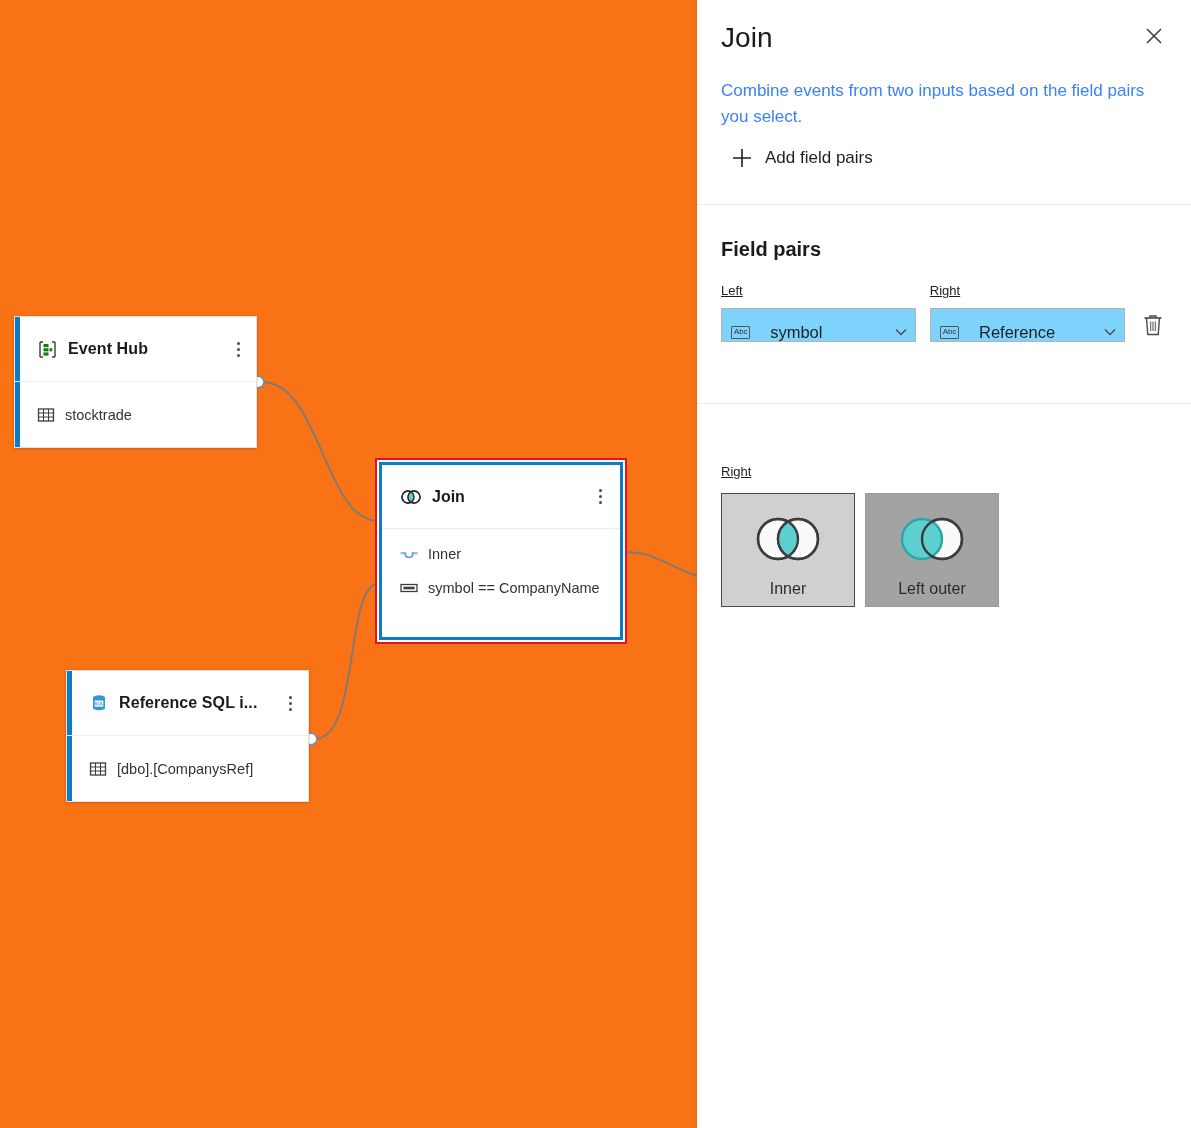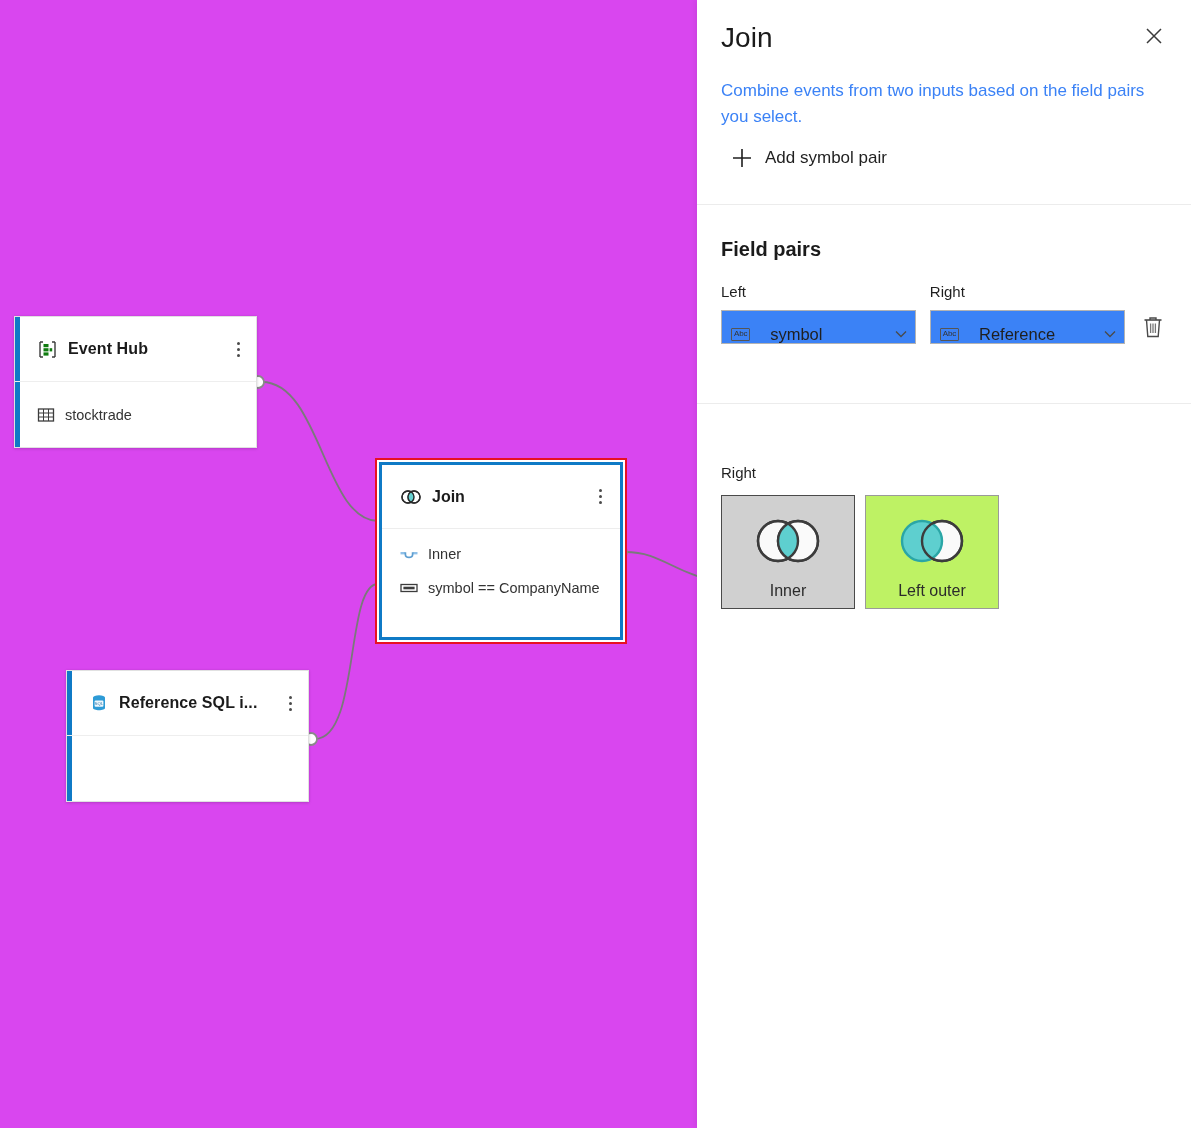--- a/index.html
+++ b/index.html
@@ -9,21 +9,21 @@
     font-family: "Liberation Sans", sans-serif;
     background: #ffffff;
     overflow: hidden;
   }
   #root { position: relative; width: 1191px; height: 1128px; }
 
   
   #canvas {
     position: absolute; left: 0; top: 0;
     width: 697px; height: 1128px;
-    background: #d946ef;
+    background: #f97316;
   }
   #edges { position: absolute; left: 0; top: 0; width: 697px; height: 1128px; }
 
   
   .node {
     position: absolute;
     background: #ffffff;
     border: 1px solid #e1e1e1;
     box-shadow: 0 1px 3px rgba(0,0,0,.14), 0 0 2px rgba(0,0,0,.08);
     display: flex;
@@ -110,38 +110,38 @@
   #add-pair {
     display: flex; align-items: center; gap: 12px;
     margin: 18px 0 0 10px; cursor: pointer;
     font-size: 17px; color: #1f1f1f;
   }
   .divider { height: 1px; background: #ececec; width: 100%; }
   #div1 { position: absolute; left: 0; top: 204px; }
   #div2 { position: absolute; left: 0; top: 403px; }
 
   .sec-title { font-size: 20px; font-weight: bold; color: #1b1b1b; }
-  .fld-label { font-size: 15px; color: #1f1f1f; }
+  .fld-label { font-size: 13px; color: #1f1f1f; text-decoration: underline; }
 
   .dropdown {
-    height: 34px; border: 1px solid #b3b3b3; background: #3b82f6;
+    height: 34px; border: 1px solid #b3b3b3; background: #7dd3fc;
     display: flex; align-items: center; padding: 14px 6px 0 9px;
     cursor: pointer;
   }
   .dropdown .val { font-size: 16.5px; color: #1f1f1f; margin-left: 20px;
                    flex: 1; white-space: nowrap; overflow: hidden; }
   .abc-ico {
     border: 1.4px solid #555; border-radius: 1px;
     font-size: 8px; line-height: 1; padding: 1.5px 2px;
     color: #333; font-family: "Liberation Sans", sans-serif; letter-spacing: -.2px;
   }
   .chev { width: 16px; height: 16px; flex: 0 0 auto; }
 
   .type-card {
-    width: 134px; height: 114px; background: #bef264;
+    width: 134px; height: 114px; background: #a3a3a3;
     border: 1px solid #9a9a9a;
     display: flex; flex-direction: column; align-items: center;
     justify-content: flex-start; cursor: pointer; padding-top: 18px;
   }
   .type-card.selected { background: #d0d0d0; border-color: #4a4a4a; }
   .type-card .lbl { font-size: 16px; color: #2b2b2b; margin-top: 14px; }
 
   #trash-btn { width: 30px; height: 34px; display: flex; align-items: center;
                justify-content: center; cursor: pointer; }
 </style>
@@ -207,20 +207,29 @@
             <rect x="5.6" y="7.4" width="8.8" height="6.4" rx="1" fill="#ffffff" opacity=".92"></rect>
             <text x="10" y="12.3" font-size="4.4" text-anchor="middle" fill="#1f6fa8" font-family="Liberation Sans, sans-serif">SQL</text>
           </svg>
         </span>
         <span class="node-title">Reference SQL i...</span>
         <span class="kebab">
           <i></i>
             <i></i>
             <i></i>
         </span>
+      </div>
+      <div class="node-body">
+        <span class="ico">
+          <svg width="18" height="18" viewBox="0 0 18 18">
+            <rect x="1.5" y="3" width="15" height="12" fill="none" stroke="#3c3c3c" stroke-width="1.3"></rect>
+            <path d="M1.5,7 H16.5 M1.5,11 H16.5 M6.5,3 V15 M11.5,3 V15" stroke="#3c3c3c" stroke-width="1"></path>
+          </svg>
+        </span>
+        <span class="txt">[dbo].[CompanysRef]</span>
       </div>
     </div>
 
     <div id="node-join-wrap">
       <div id="node-join">
         <div class="jhead">
           <span class="ico">
             <svg width="22" height="16" viewBox="0 0 22 16">
               <circle cx="8" cy="8" r="6" fill="#ffffff" stroke="#2b2b2b" stroke-width="1.4"></circle>
               <circle cx="14" cy="8" r="6" fill="#ffffff" stroke="#2b2b2b" stroke-width="1.4"></circle>
@@ -277,21 +286,21 @@
       <p id="panel-desc">Combine events from two inputs based on the field pairs you select.</p>
     </div>
 
     <div class="p-pad">
       <div id="add-pair">
         <span class="ico">
           <svg width="22" height="22" viewBox="0 0 22 22">
             <path d="M11,2 V20 M2,11 H20" stroke="#1f1f1f" stroke-width="1.6"></path>
           </svg>
         </span>
-        <span>Add symbol pair</span>
+        <span>Add field pairs</span>
       </div>
     </div>
 
     <div class="divider" id="div1"></div>
 
     <div style="position:absolute; left:0; top:238px; width:100%;">
       <div class="p-pad">
         <div class="sec-title">Field pairs</div>
 
         <div style="display:flex; align-items:flex-end; gap:14px; margin-top:22px;">

